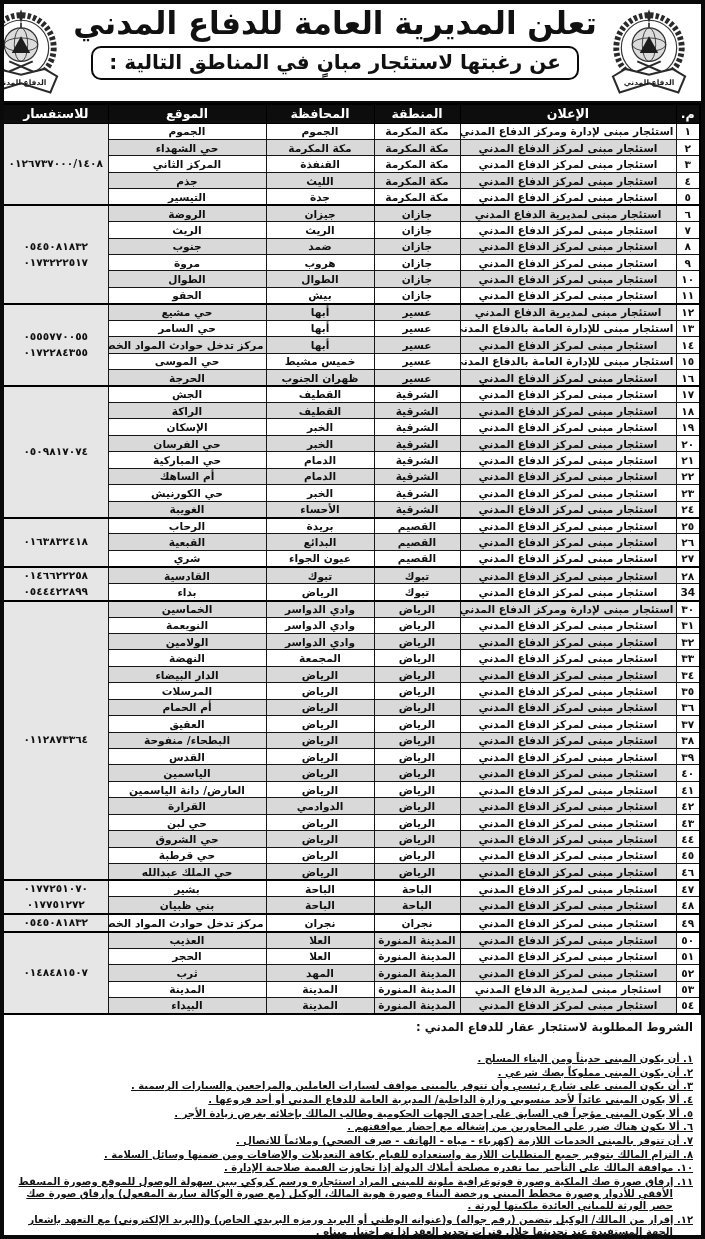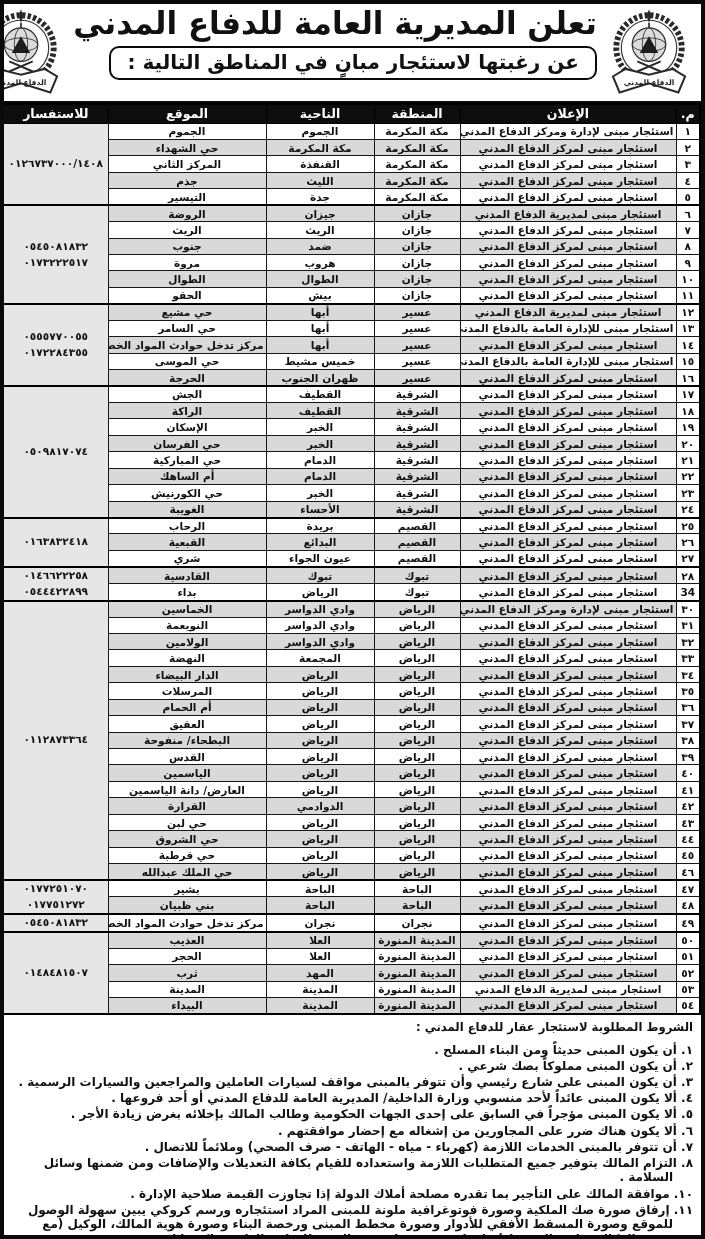--- a/index.html
+++ b/index.html
@@ -6,21 +6,21 @@
   *{box-sizing:border-box;}
   .page{
     width:705px;height:1239px;background:#fff;position:relative;
     border:4px solid #0a0a0a;overflow:hidden;
     font-family:"DejaVu Sans",sans-serif;font-weight:bold;color:#111;
   }
   
   .masthead{display:flex;flex-direction:row;align-items:flex-start;height:99px;border-bottom:2px solid #0a0a0a;}
   .logo-box{width:104px;height:97px;display:flex;align-items:center;justify-content:center;flex:0 0 auto;}
   .logo-box svg{width:92px;height:94px;}
-  .head-center{flex:1 1 auto;display:flex;flex-direction:column;align-items:flex-start;}
+  .head-center{flex:1 1 auto;display:flex;flex-direction:column;align-items:center;}
   .main-title{font-size:31px;line-height:1.15;margin-top:2px;letter-spacing:0;white-space:nowrap;}
   .subtitle-box{
     margin-top:4px;border:2.5px solid #0a0a0a;border-radius:10px;
     padding:2px 16px 4px 16px;font-size:20px;white-space:nowrap;background:#fff;
   }
   
   table.rent{border-collapse:collapse;width:697px;table-layout:fixed;direction:rtl;}
   col.c-no{width:24px;} col.c-ad{width:216px;} col.c-region{width:86px;}
   col.c-gov{width:108px;} col.c-loc{width:158px;} col.c-phone{width:105px;}
   table.rent th{
@@ -34,24 +34,24 @@
   }
   table.rent td.ad{font-size:10.6px;}
   tr.shade td{background:#d9d9d9;}
   tr.shade td.num{background:#fff;}
   td.phone{background:#e6e6e6 !important;font-size:10px;border-right:1.5px solid #000;}
   td.phone div{line-height:1.5;}
   tr.group-start td{border-top:2.4px solid #000;}
   table.rent{border:2px solid #000;}
   
   .conditions{padding:5px 8px 4px 6px;direction:rtl;text-align:right;}
-  .cond-title{font-size:11.6px;margin-bottom:9px;}
+  .cond-title{font-size:11.6px;margin-bottom:19px;}
   .cond-item{
-    font-size:12px;line-height:1.22;margin:0 0 1.5px 0;
-    padding-right:20px;text-indent:-20px;
+    font-size:10px;line-height:1.22;margin:0 0 1.5px 0;
+    padding-right:20px;text-indent:-20px;text-decoration:underline;
   }
   
   .emblem-stroke{stroke:#2a2a2a;fill:none;}
 </style>
 </head>
 <body>
 
 <div class="page">
 
   <div class="masthead">
@@ -103,21 +103,21 @@
         <col class="c-region">
       <col class="c-gov">
         <col class="c-loc">
         <col class="c-phone">
     </colgroup>
     <thead>
       <tr>
         <th>م.</th>
         <th>الإعلان</th>
         <th>المنطقة</th>
-        <th>الناحية</th>
+        <th>المحافظة</th>
         <th>الموقع</th>
         <th>للاستفسار</th>
       </tr>
     </thead>
     <tbody>
         <tr>
           <td class="num">١</td>
           <td class="ad">استئجار مبنى لإدارة ومركز الدفاع المدني</td>
           <td>مكة المكرمة</td>
           <td>الجموم</td>

